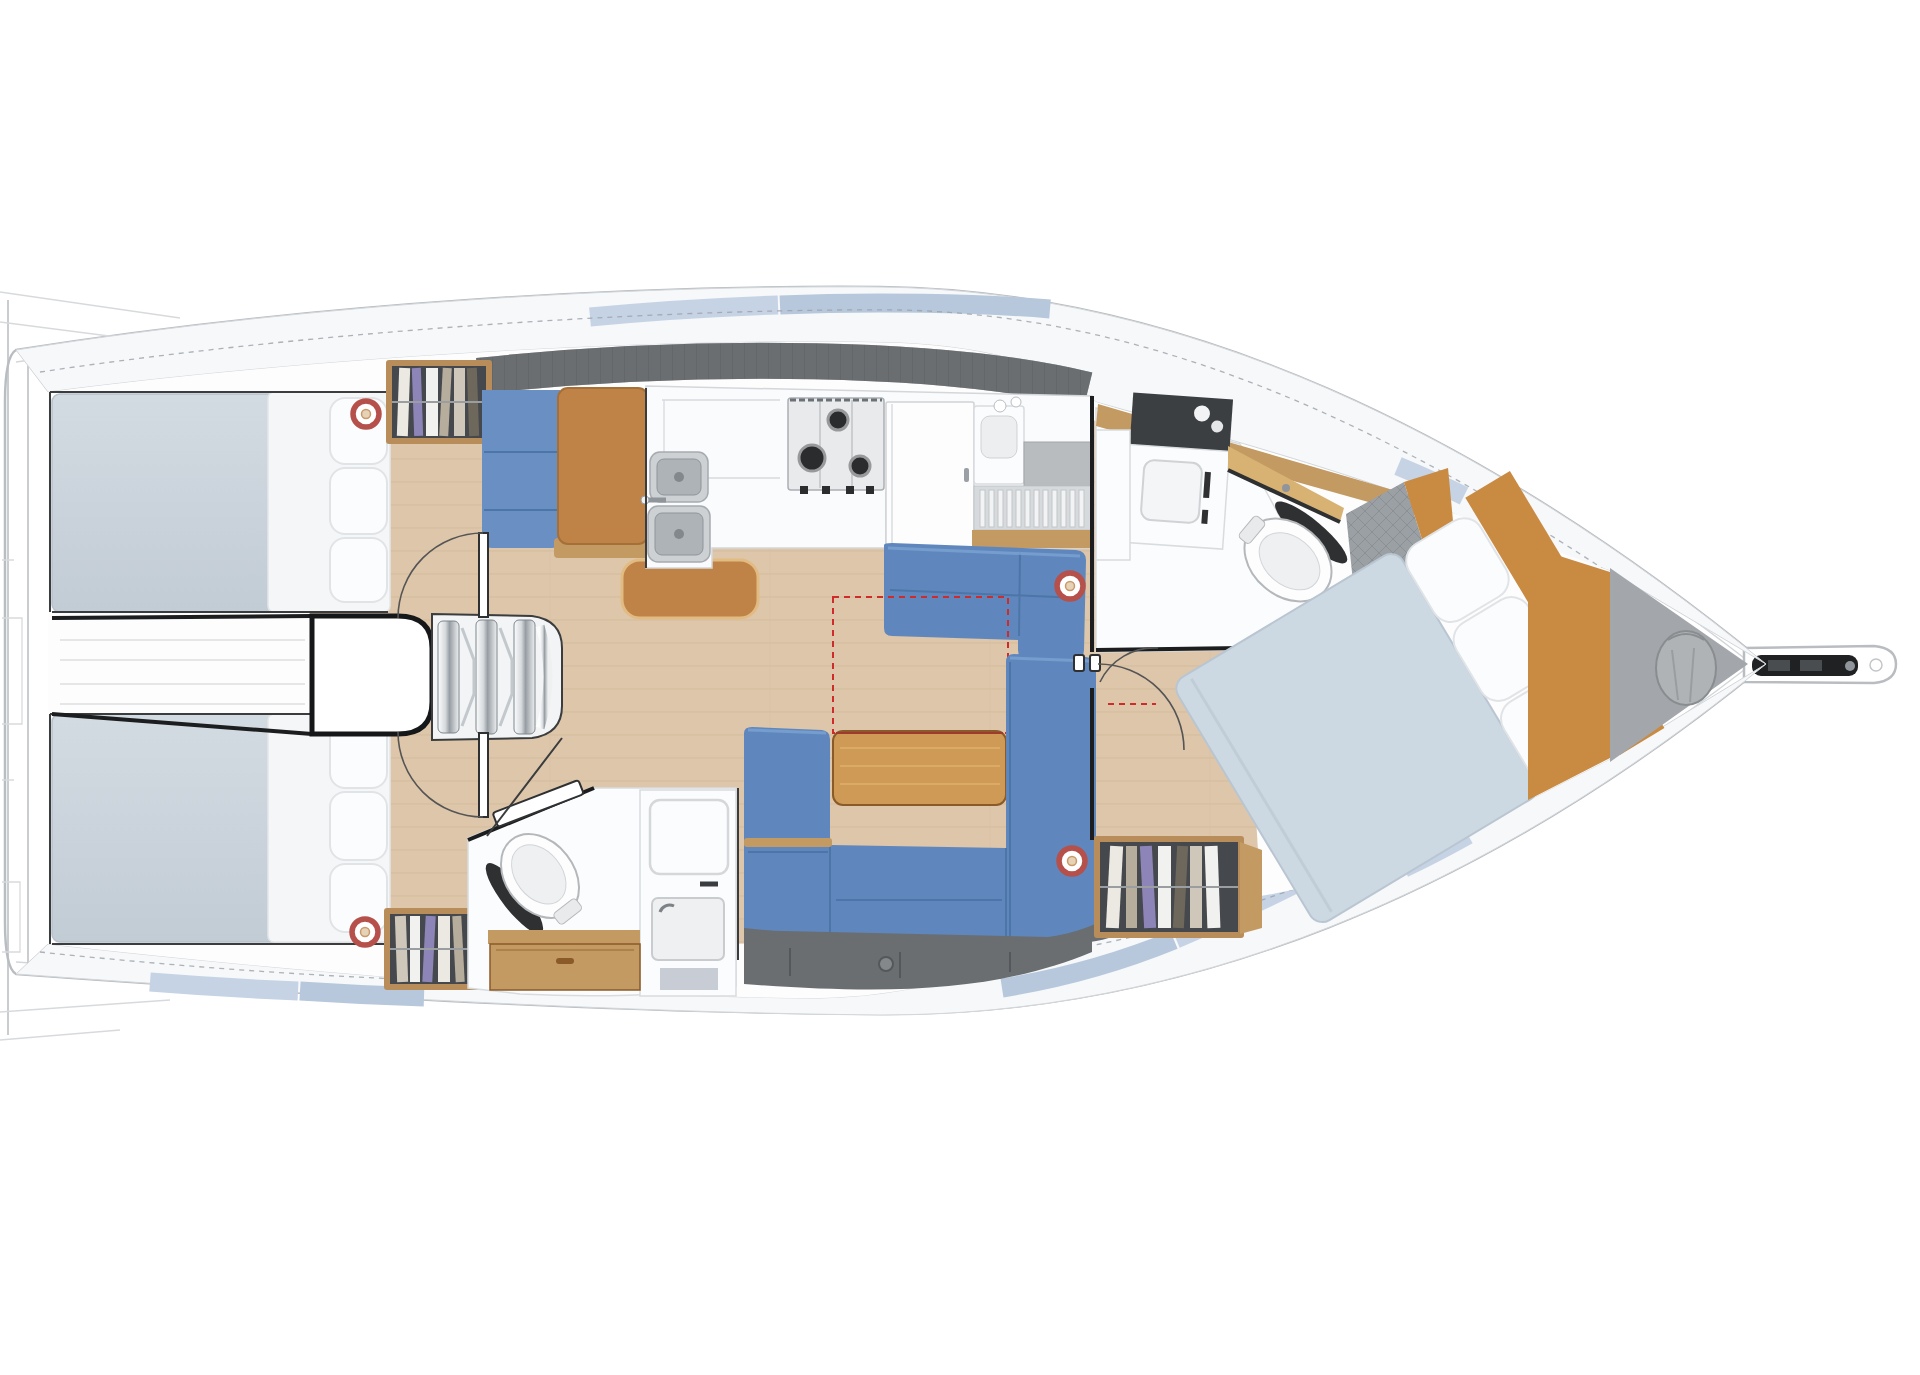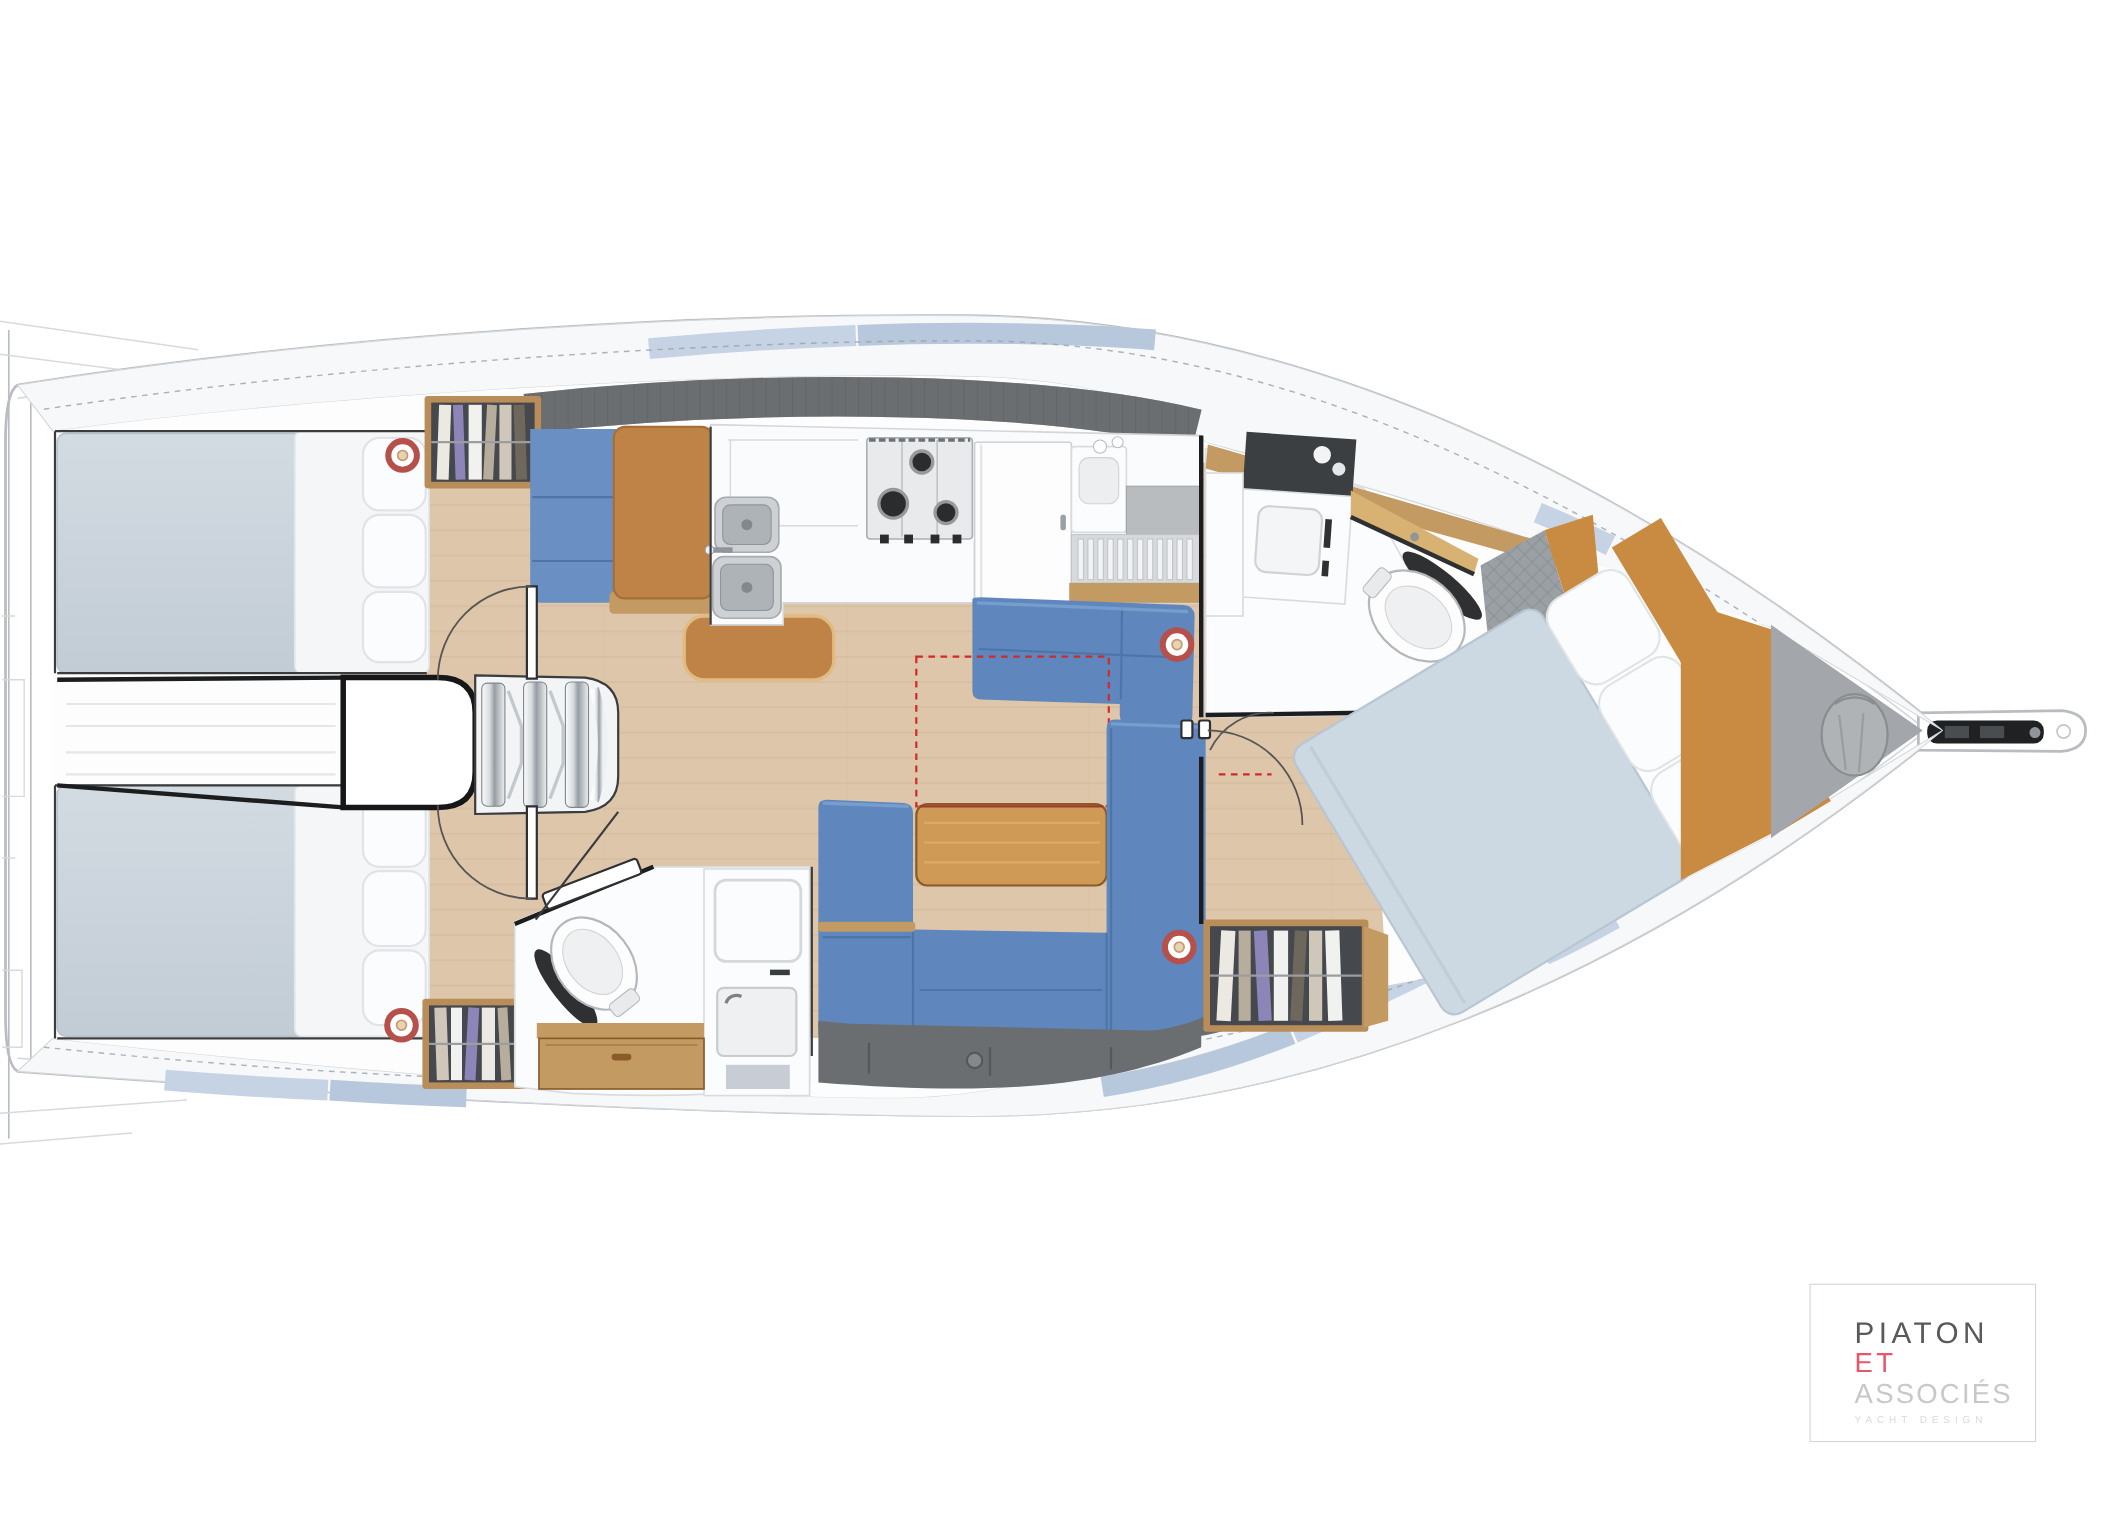--- a/index.html
+++ b/index.html
@@ -471,19 +471,13 @@
           <circle class="spk" cx="1070" cy="586" r="13"></circle>
           <circle class="spkdot" cx="1070" cy="586" r="4.5"></circle>
         </g>
     <g>
           <circle class="spk" cx="1072" cy="861" r="13"></circle>
           <circle class="spkdot" cx="1072" cy="861" r="4.5"></circle>
         </g>
   </g>
 </svg>
 
-  <div class="logo-box">
-    <div class="logo-line1">PIATON</div>
-    <div class="logo-line2">ET</div>
-    <div class="logo-line3">ASSOCIÉS</div>
-    <div class="logo-tag">YACHT DESIGN</div>
-  </div>
 </div>
 
 </body></html>

